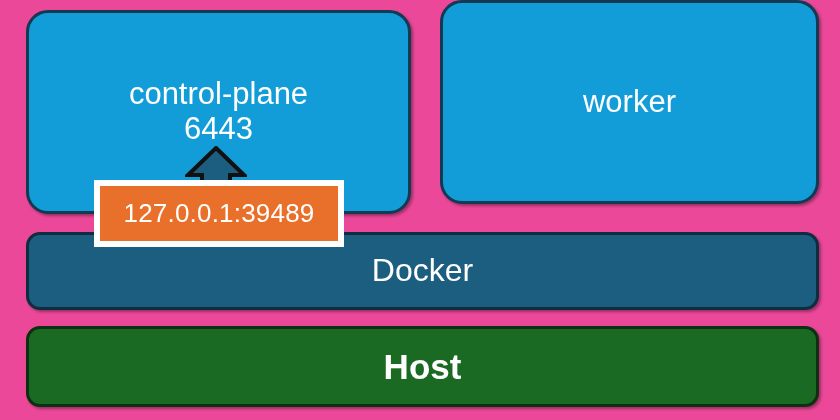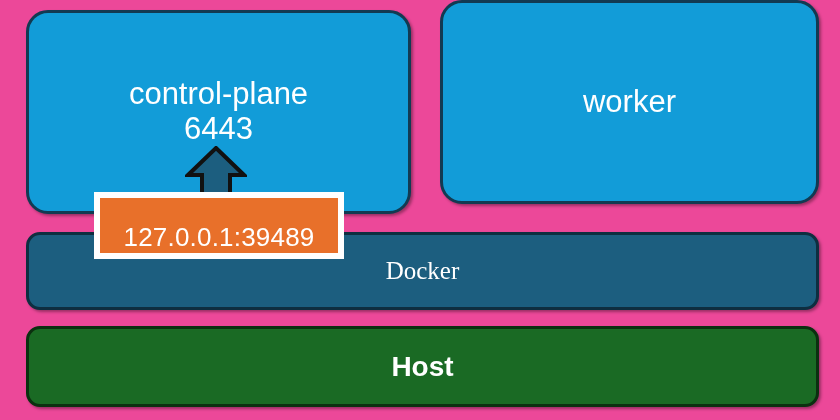--- a/index.html
+++ b/index.html
@@ -55,34 +55,33 @@
 
   
   #layer-docker {
     left: 26px;
     top: 232px;
     width: 793px;
     height: 78px;
     background: #1C5E7F;
     border-color: #0E2E40;
     border-radius: 14px;
-    font-size: 25px;
-    font-family: Liberation Serif, serif;
+    font-size: 32px;
   }
 
   
   #layer-host {
     left: 26px;
     top: 326px;
     width: 793px;
     height: 81px;
     background: #1A6A24;
     border-color: #0C3010;
     border-radius: 14px;
-    font-size: 28px;
+    font-size: 35px;
     font-weight: bold;
   }
 
   .node-label {
     display: block;
     white-space: pre-line;
   }
 
   
   #port-arrow {
@@ -95,28 +94,28 @@
   #port-arrow svg {
     display: block;
     width: 62px;
     height: 56px;
   }
 
   
   #port-label {
     position: absolute;
     left: 94px;
-    top: 192px;
+    top: 180px;
     width: 250px;
     height: 67px;
     box-sizing: border-box;
     background: #E8702A;
     border: 6px solid #ffffff;
     display: flex;
-    align-items: flex-end;
+    align-items: center;
     justify-content: center;
     color: #ffffff;
     font-size: 26px;
     letter-spacing: 0.2px;
     white-space: nowrap;
   }
 </style>
 </head>
 <body>
 

